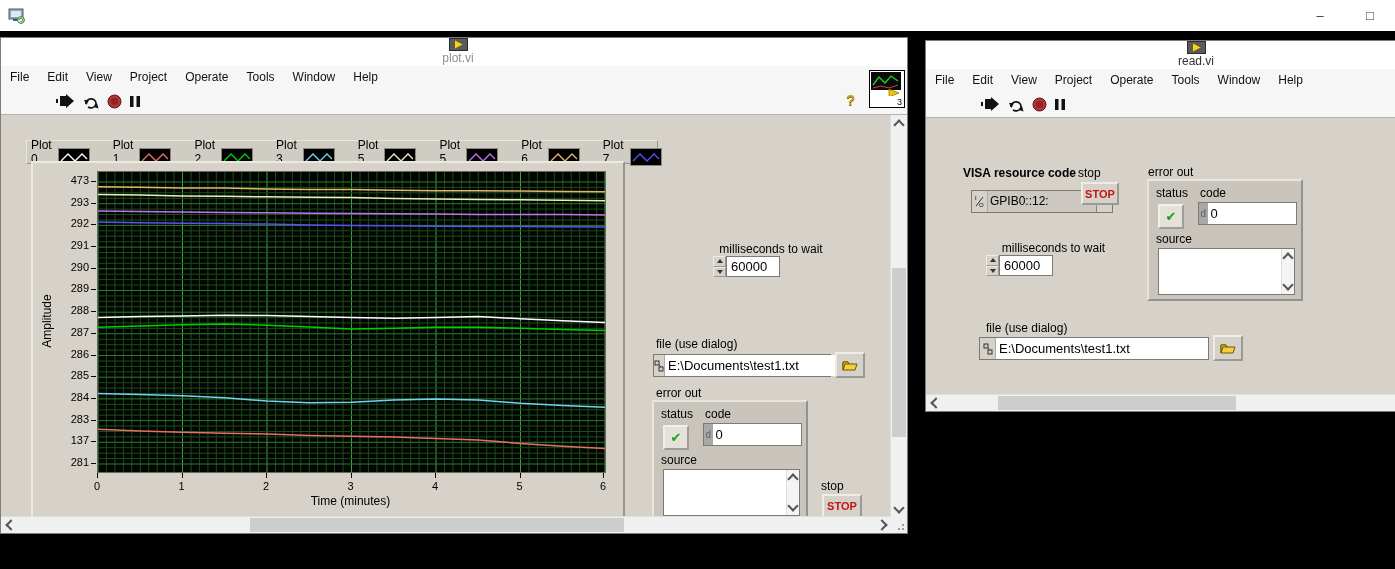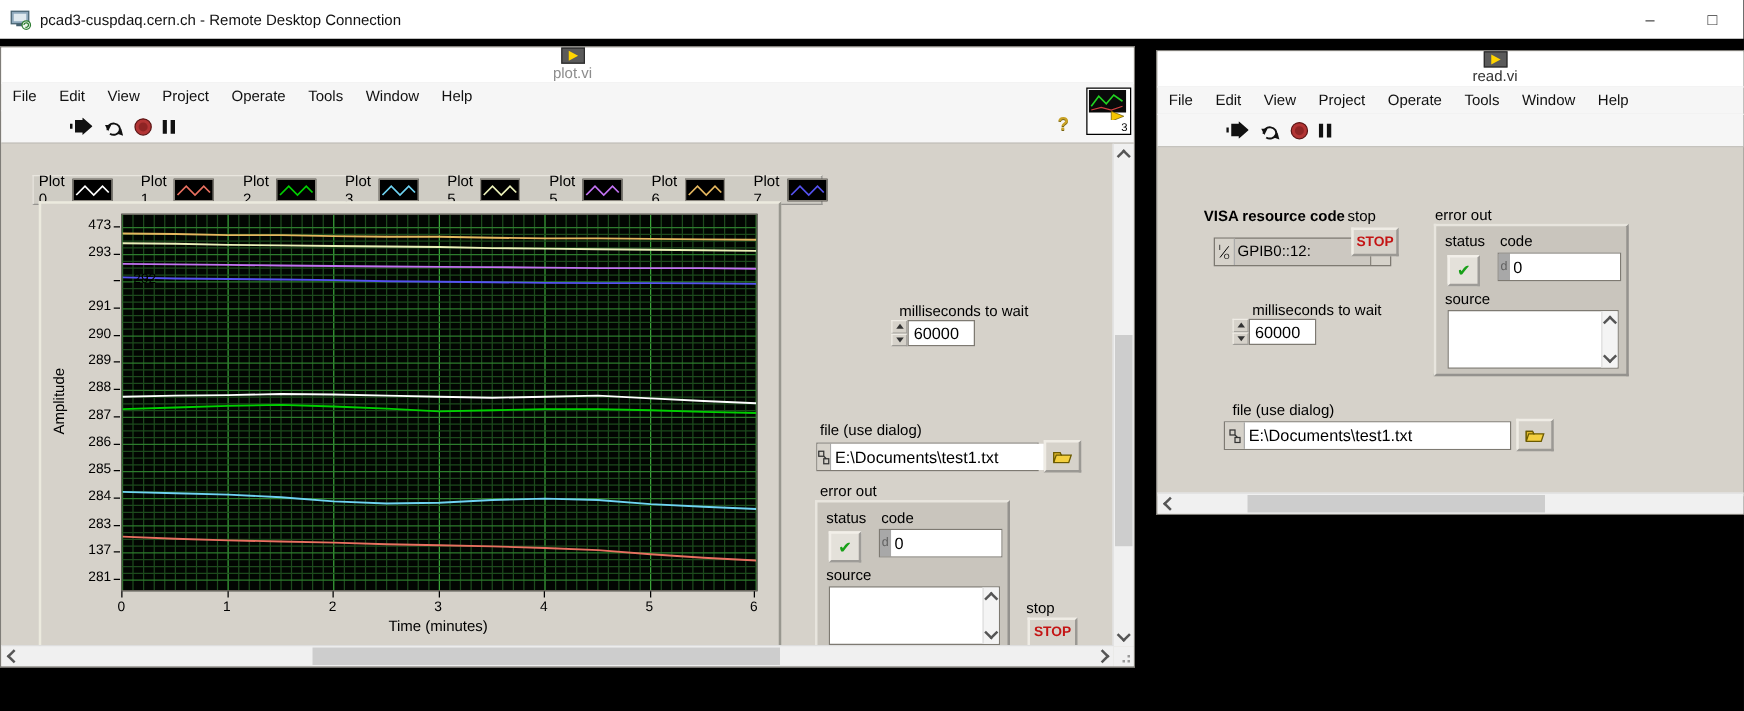--- a/index.html
+++ b/index.html
@@ -57,21 +57,21 @@
   .code-box input{border:none;outline:none;width:100%;font-size:13px;font-family:inherit;padding:0 3px;background:#fff;}
   .source-box{position:absolute;background:#fff;border:1px solid #7e7a72;}
   .src-rail{position:absolute;right:0;top:0;bottom:0;width:13px;background:#f4f4f4;border-left:1px solid #ddd;display:flex;flex-direction:column;justify-content:space-between;align-items:center;padding:2px 0;box-sizing:border-box;}
   .combo{position:absolute;display:flex;background:#ccc8c1;border:1px solid #7e7a72;align-items:stretch;}
   .combo-text{flex:1;font-size:12px;padding:3px 2px;white-space:nowrap;overflow:hidden;}
   .combo-btn{width:15px;background:#d6d2ca;border-left:1px solid #8a867e;display:flex;align-items:center;justify-content:center;}
   .io-glyph{width:15px;background:#d6d2ca;border-right:1px solid #aaa;display:flex;align-items:center;justify-content:center;}
 
   
   .legend{position:absolute;display:flex;align-items:center;background:#cfccc4;border:1px outset #e9e6df;padding:1px 4px;}
-  .legend-item{display:flex;align-items:center;margin-right:23px;}
+  .legend-item{display:flex;align-items:flex-end;margin-right:23px;}
   .legend-label{margin-right:6px;font-size:12px;}
   .legend-swatch{width:30px;height:16px;background:#000;border:1px solid #8a867e;display:flex;}
 
   
   .chart-panel{position:absolute;background:#d6d2ca;border:2px outset #eceade;}
   .plot-area{position:absolute;left:64px;top:8px;width:507px;height:300px;background:#020602;border:1px solid #6a675f;}
   .ytick{position:absolute;left:0;width:56px;text-align:right;font-size:11px;height:13px;}
   .ytickmark{position:absolute;left:58px;width:5px;height:1px;background:#000;}
   .xtick{position:absolute;width:30px;text-align:center;font-size:11px;}
   .xtickmark{position:absolute;width:1px;height:5px;background:#000;}
@@ -84,21 +84,20 @@
 <div id="screen">
 
   <div class="rdp-bar">
     <svg width="18" height="16" style="margin-left:8px">
       <rect x="1" y="1" width="14" height="10" fill="#8ea8bc" stroke="#44606f"></rect>
       <rect x="3" y="3" width="10" height="6" fill="#dfe9ef"></rect>
       <rect x="5" y="11" width="6" height="2" fill="#44606f"></rect>
       <circle cx="13" cy="12" r="3.4" fill="#eef6ee" stroke="#2e7d32"></circle>
       <path d="M11.2,12 a1.8,1.8 0 1 1 1.2,1.7" fill="none" stroke="#2e7d32" stroke-width="1"></path>
     </svg>
-    <span class="rdp-title">pcad3-cuspdaq.cern.ch - Remote Desktop Connection</span>
     <span class="rdp-btns">
       <span class="rdp-btn">–</span>
       <span class="rdp-btn">□</span>
     </span>
   </div>
 
   <div class="vi-window" id="plot-window" style="left:0;top:37px;width:908px;height:497px;">
     <div class="vi-titlebar">
       <span class="lv-icon">
         <svg width="11" height="11">
@@ -369,21 +368,21 @@
             <div class="ytick" style="top: 162.846px;">287</div>
             <div class="ytickmark" style="top: 169.846px;"></div>
             <div class="ytick" style="top: 141.154px;">288</div>
             <div class="ytickmark" style="top: 148.154px;"></div>
             <div class="ytick" style="top: 119.462px;">289</div>
             <div class="ytickmark" style="top: 126.462px;"></div>
             <div class="ytick" style="top: 97.7692px;">290</div>
             <div class="ytickmark" style="top: 104.769px;"></div>
             <div class="ytick" style="top: 76.0769px;">291</div>
             <div class="ytickmark" style="top: 83.0769px;"></div>
-            <div class="ytick" style="top: 54.3846px; padding-left: 36px;">292</div>
+            <div class="ytick" style="top: 54.3846px;">292</div>
             <div class="ytickmark" style="top: 61.3846px;"></div>
             <div class="ytick" style="top: 32.6923px;">293</div>
             <div class="ytickmark" style="top: 39.6923px;"></div>
             <div class="ytick" style="top: 11px;">473</div>
             <div class="ytickmark" style="top: 18px;"></div>
             <div class="xtickmark" style="left: 64px; top: 310px;"></div>
             <div class="xtick" style="left: 49px; top: 317px;">0</div>
             <div class="xtickmark" style="left: 148.5px; top: 310px;"></div>
             <div class="xtick" style="left: 133.5px; top: 317px;">1</div>
             <div class="xtickmark" style="left: 233px; top: 310px;"></div>

